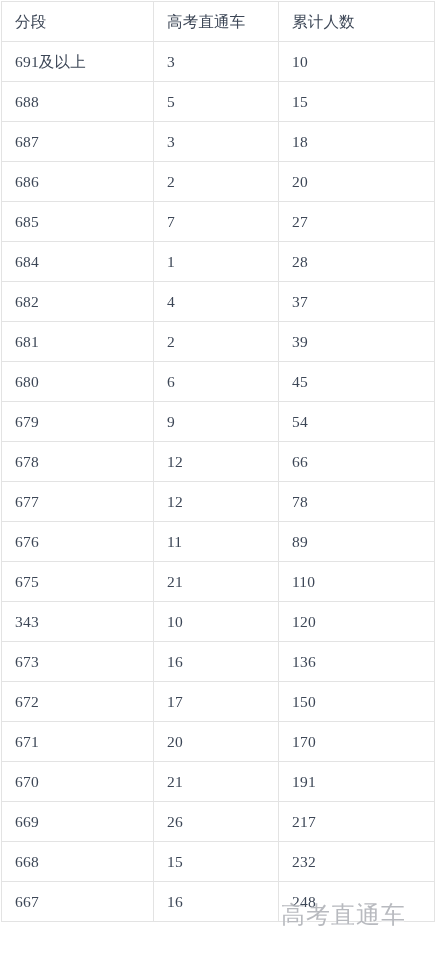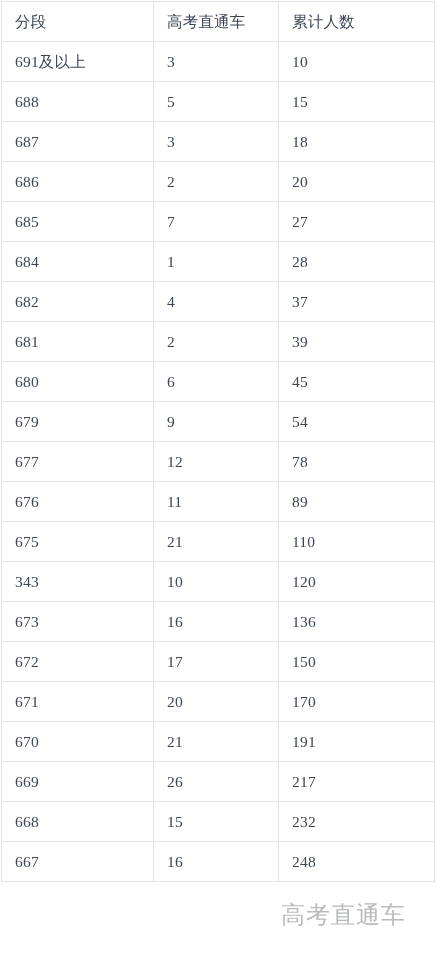--- a/index.html
+++ b/index.html
@@ -131,20 +131,25 @@
         <td>680</td>
         <td>6</td>
         <td>45</td>
       </tr>
       <tr>
         <td>679</td>
         <td>9</td>
         <td>54</td>
       </tr>
       <tr>
+        <td>678</td>
+        <td>12</td>
+        <td>66</td>
+      </tr>
+      <tr>
         <td>677</td>
         <td>12</td>
         <td>78</td>
       </tr>
       <tr>
         <td>676</td>
         <td>11</td>
         <td>89</td>
       </tr>
       <tr>

